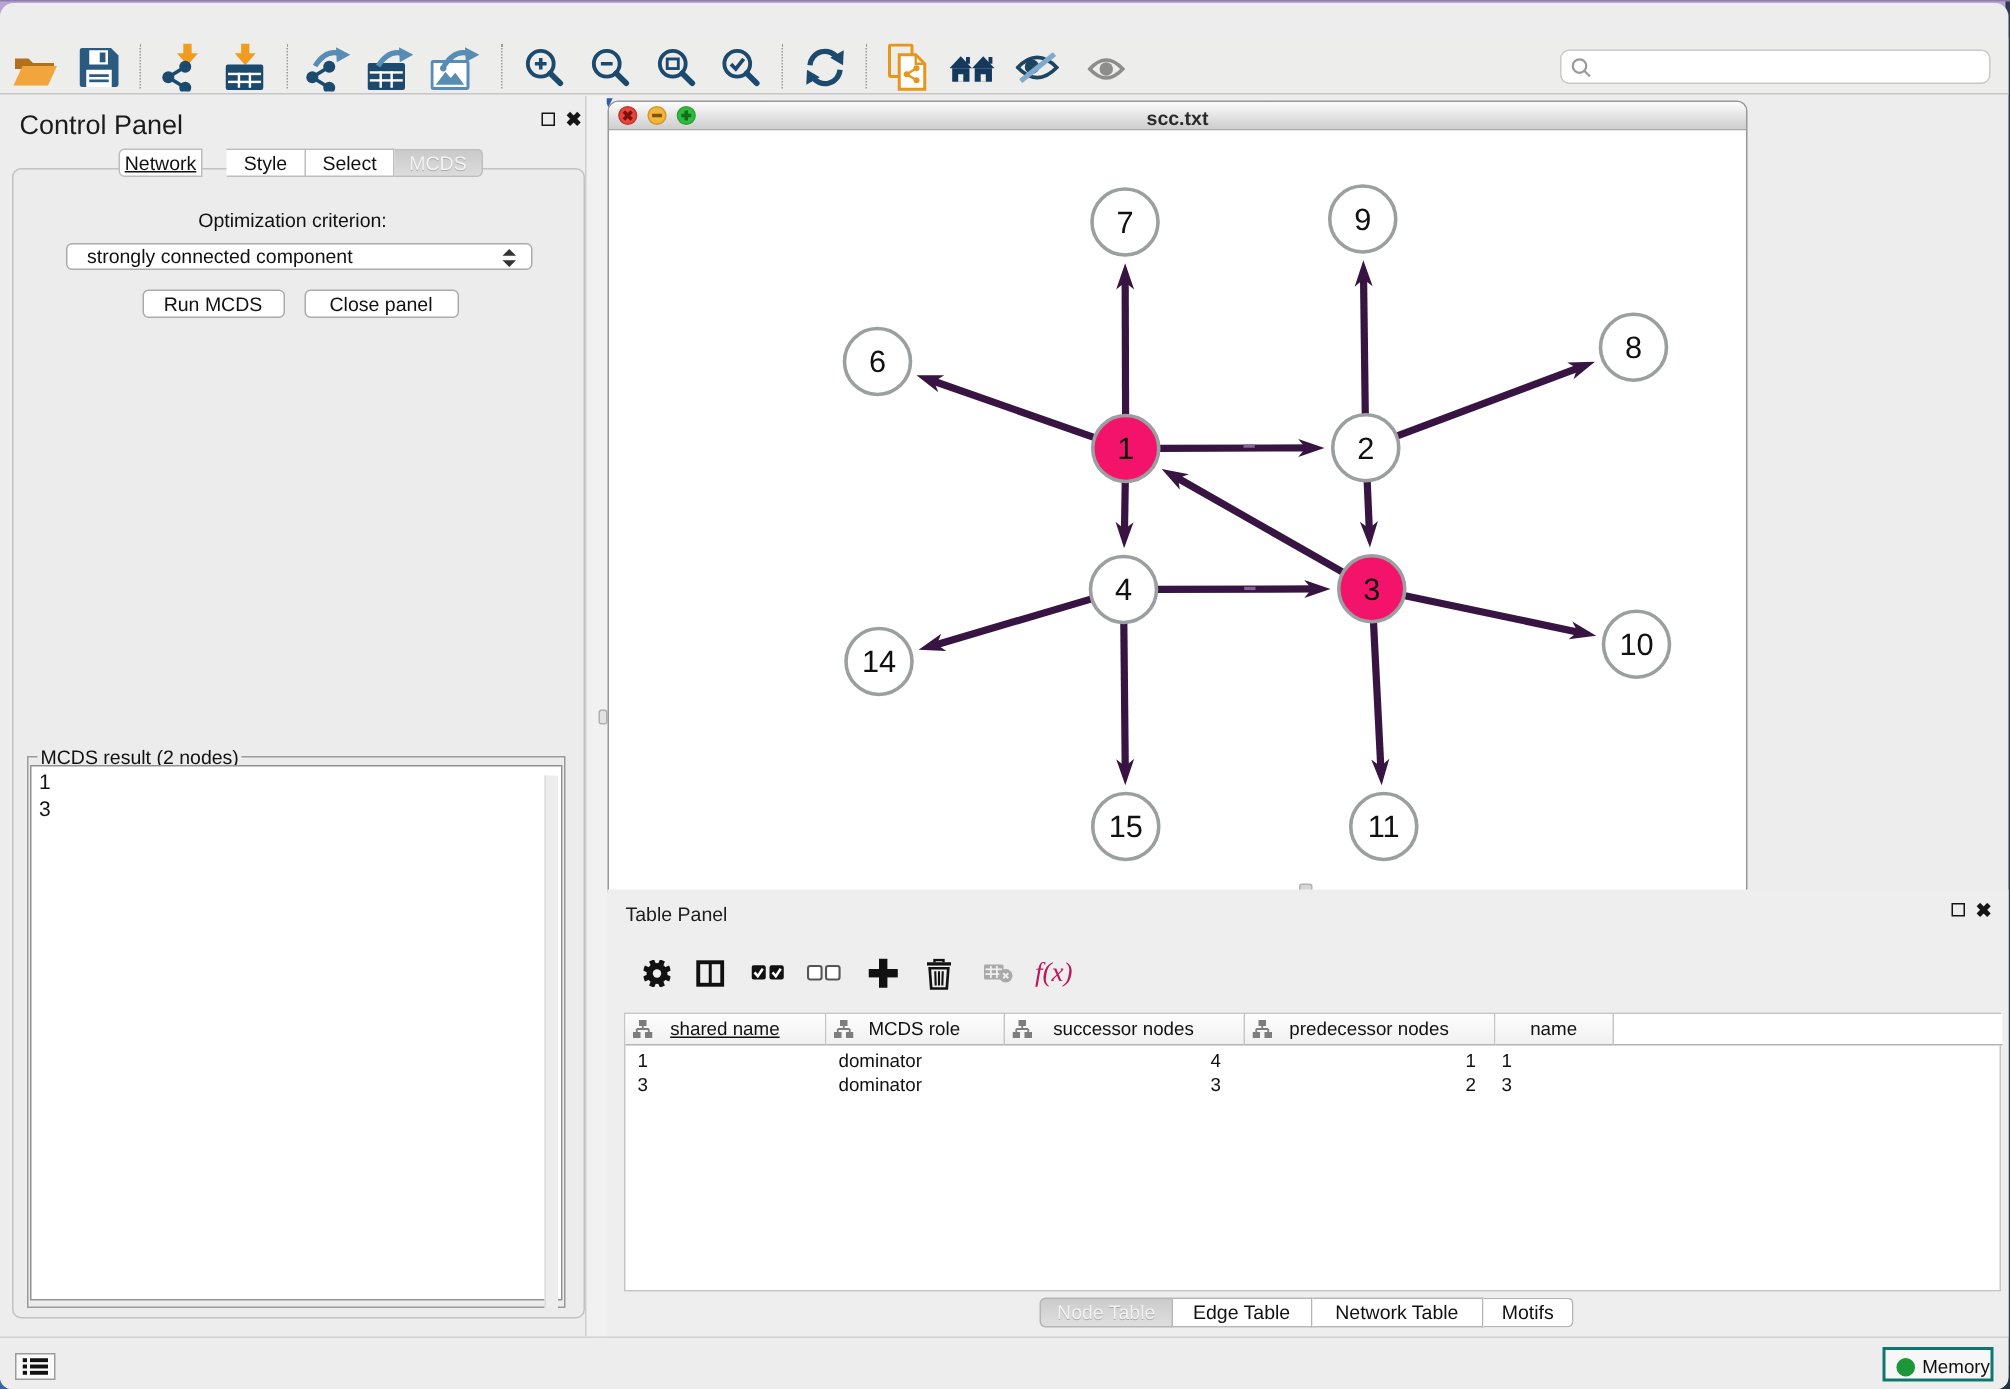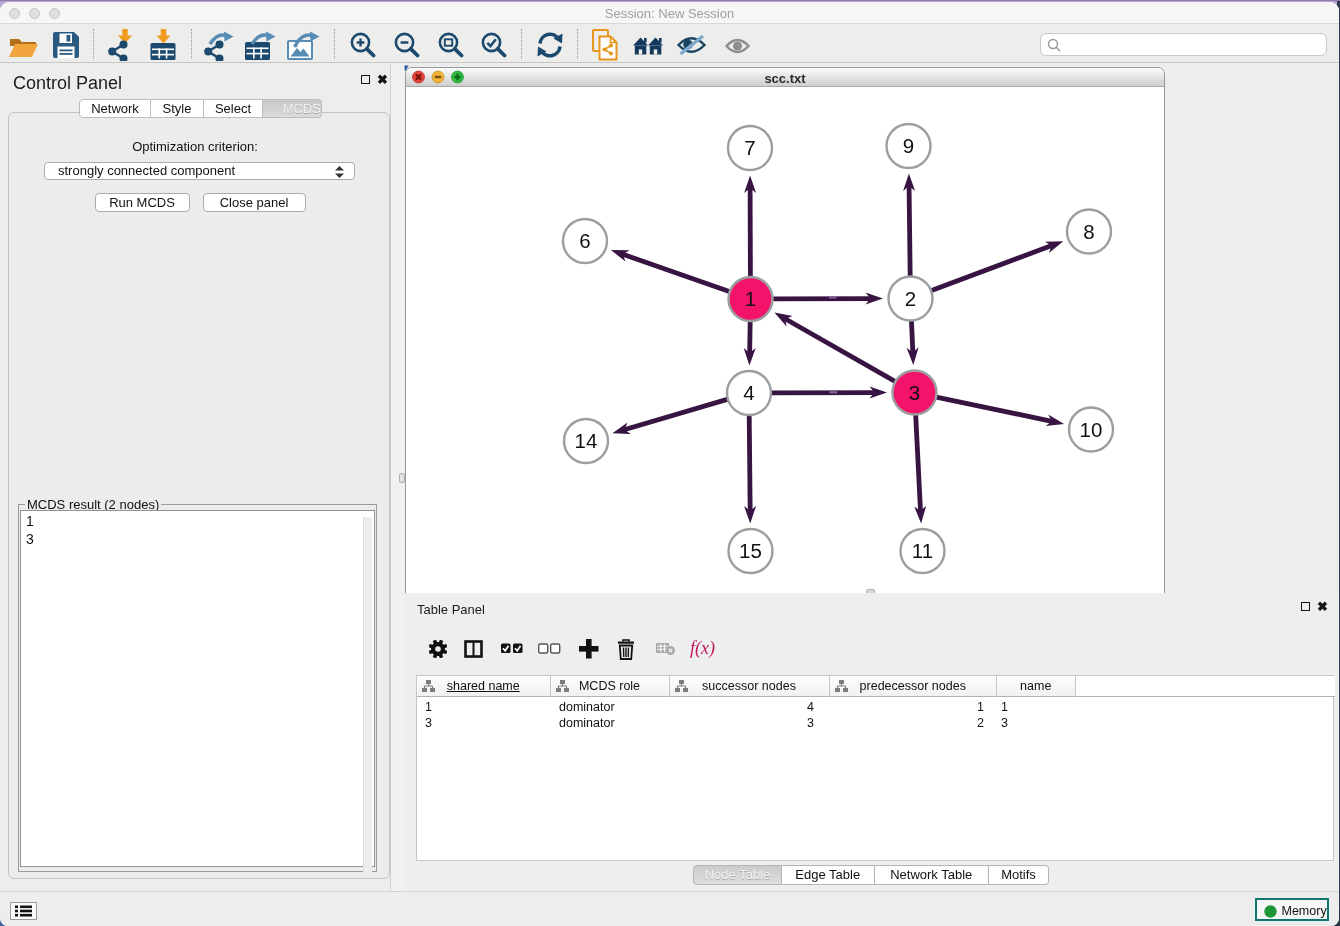--- a/index.html
+++ b/index.html
@@ -54,26 +54,20 @@
 #list-btn { position:absolute; left:10px; top:10.5px; width:27px; height:18px; background:#fafafa; border:1px solid #9c9c9c; }
 #mem-btn { position:absolute; left:1254.5px; top:6.5px; width:74px; height:23px; background:#f7f7f7; border:2px solid #0f766e; font-size:12.5px; color:#111; }
 </style>
 </head>
 <body>
 <div id="bg-right"></div>
 <div style="position:absolute;left:0;top:0;width:1340px;height:1px;background:#8f7cab;"></div>
 <div id="bg-bl"></div>
 <div id="bg-br"></div>
 <div id="win">
-  <div id="titlebar">
-    <div class="tl" style="left:8.5px"></div>
-    <div class="tl" style="left:28.5px"></div>
-    <div class="tl" style="left:48.5px"></div>
-    <div id="title-text">Session: New Session</div>
-  </div>
   <div id="toolbar">
   <svg class="ticon" style="left:8px;top:7px" width="31" height="27">
         <path d="M2,7 L11,7 L14,10 L28,10 L28,14 L2,14 Z" fill="#b3701a"></path>
         <path d="M1,25 L7,12 L30,12 L24,25 Z" fill="#f2a43d"></path>
       </svg>
   <svg class="ticon" style="left:53px;top:7px" width="27" height="27">
         <path d="M2,0 H21 L26,5 V24 Q26,26 24,26 H2 Q0,26 0,24 V2 Q0,0 2,0 Z" fill="#2a5a80"></path>
         <rect x="6.5" y="1.5" width="12.5" height="9.5" fill="#fff"></rect>
         <rect x="13.5" y="3" width="3.8" height="6.5" fill="#2a5a80"></rect>
         <rect x="4.5" y="14.5" width="17" height="11.5" fill="#fff"></rect>
@@ -191,24 +185,24 @@
           <line x1="9.3" y1="9.3" x2="13" y2="13" stroke="#9a9a9a" stroke-width="1.5"></line>
         </svg>
       </div>
   </div>
   <div id="cpanel">
     <div id="cp-title">Control Panel</div>
     <div class="float-btn" style="left:361px; top:11px"></div>
     <div class="close-btn" style="left:377px; top:10px">✖</div>
     <div id="cp-body"></div>
     <div id="cp-tabs">
-      <div class="cptab" style="left:0; width:72px; border-radius:4px 0 0 4px;">Network</div>
+      <div class="cptab" style="left:0; width:56px; border-radius:4px 0 0 4px;text-decoration:underline;">Network</div>
       <div class="cptab" style="left:72px; width:53px; border-left:none;">Style</div>
       <div class="cptab" style="left:125px; width:59px; border-left:none;">Select</div>
-      <div class="cptab" style="left:184px; width:59px; border-left:none; border-radius:0 4px 4px 0; background:linear-gradient(#c9c9c9,#dcdcdc); color:#f3f3f3; text-shadow:0 1px 0 #aaa;text-align:right;">MCDS</div>
+      <div class="cptab" style="left:184px; width:59px; border-left:none; border-radius:0 4px 4px 0; background:linear-gradient(#c9c9c9,#dcdcdc); color:#f3f3f3; text-shadow:0 1px 0 #aaa;">MCDS</div>
     </div>
     <div id="combo">strongly connected component
       <svg width="11" height="12" style="position:absolute; right:9px; top:2.5px;">
           <polygon points="5.5,0 10,4.5 1,4.5" fill="#333"></polygon>
           <polygon points="5.5,12 10,7.5 1,7.5" fill="#333"></polygon>
         </svg>
     </div>
     <div id="opt-label">Optimization criterion:</div>
     <div class="btn" style="left:94.5px; width:95px;">Run MCDS</div>
     <div class="btn" style="left:202.5px; width:103px;">Close panel</div>

